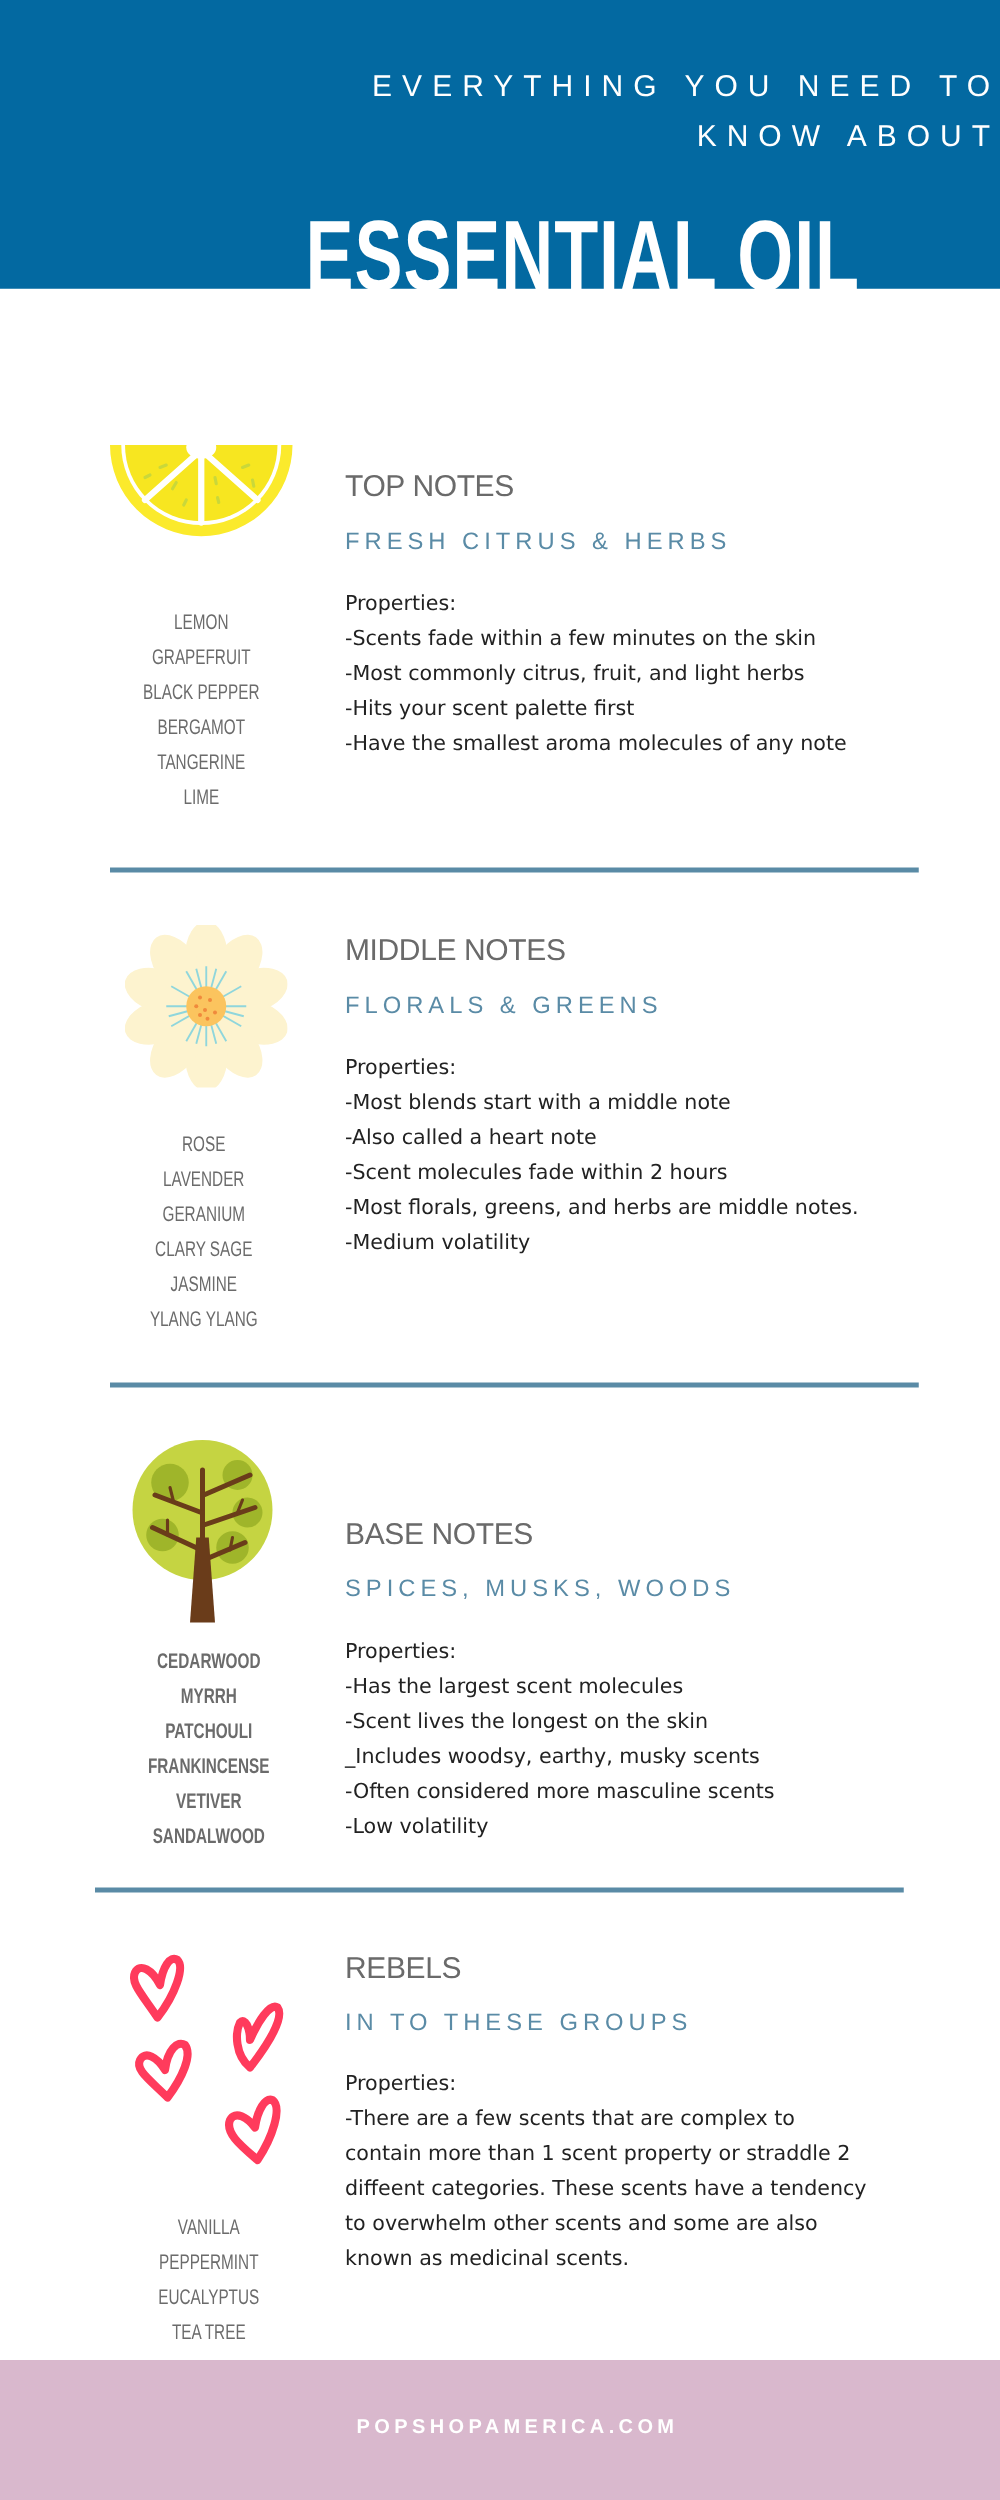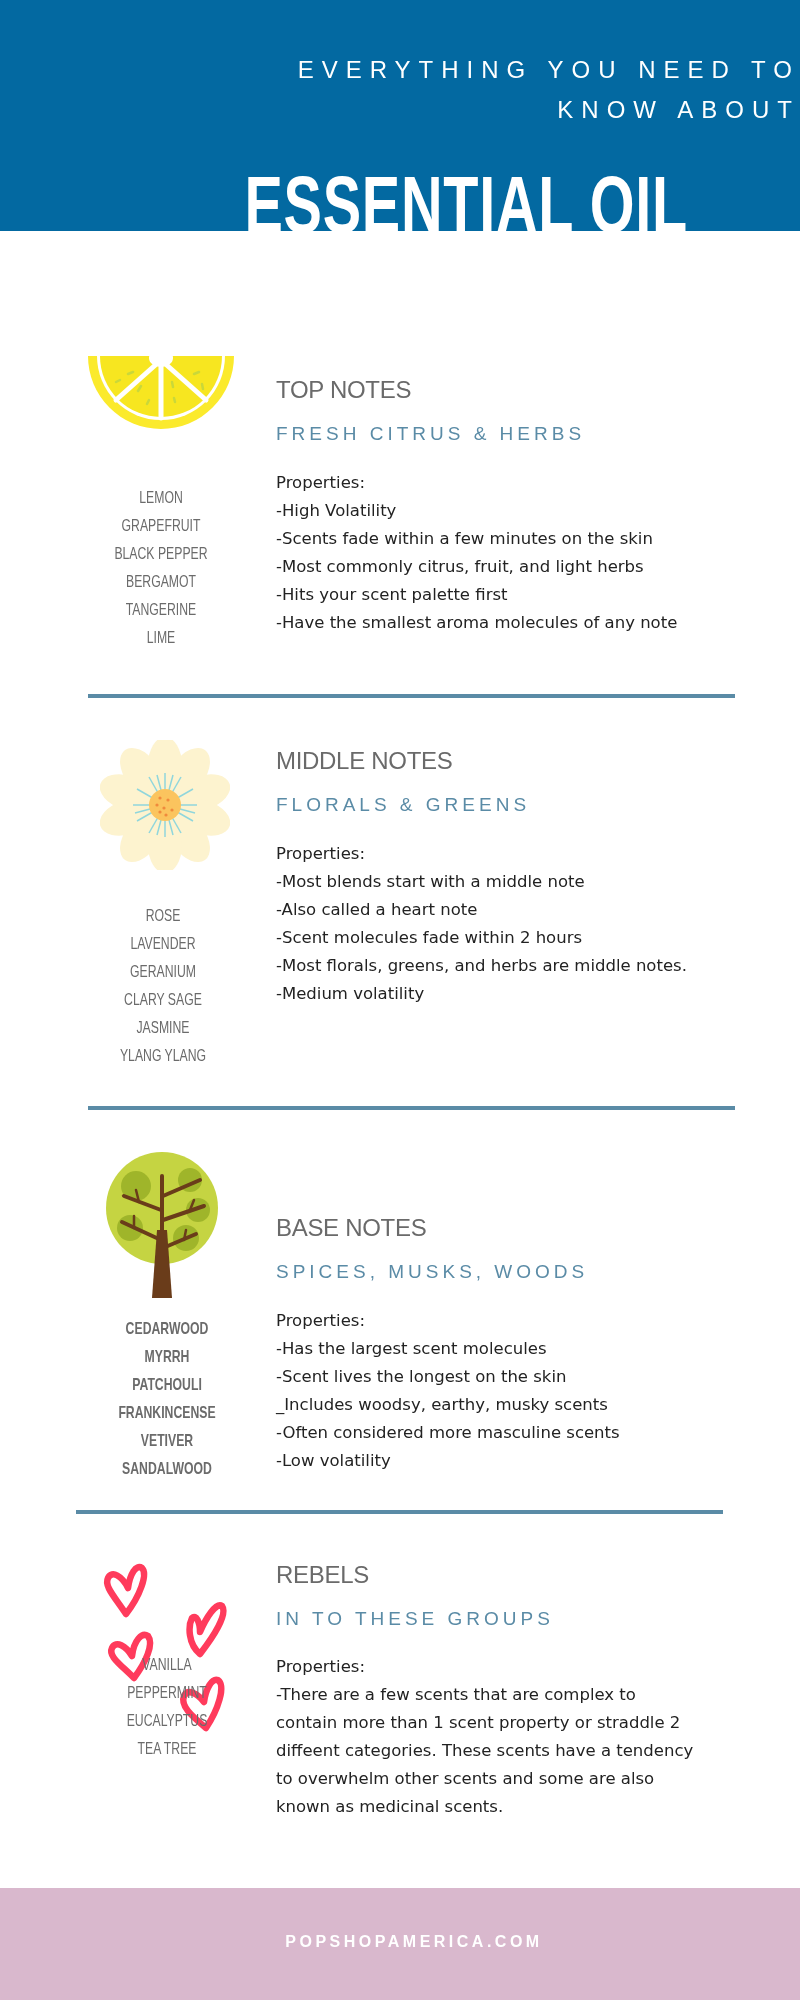--- a/index.html
+++ b/index.html
@@ -98,21 +98,20 @@
     <span>BLACK PEPPER</span>
     <span>BERGAMOT</span>
     <span>TANGERINE</span>
     <span>LIME</span>
   </div>
   <div class="content" style="top:339px;margin-top:36px;">
     <div class="h">TOP NOTES</div>
     <div class="sub">FRESH CITRUS &amp; HERBS</div>
     <div class="props">
       <div>Properties:</div>
-      <div>-High Volatility</div>
       <div>-Scents fade within a few minutes on the skin</div>
       <div>-Most commonly citrus, fruit, and light herbs</div>
       <div>-Hits your scent palette first</div>
       <div>-Have the smallest aroma molecules of any note</div>
     </div>
   </div>
 </div>
 
 <div class="divider" style="left:88px;top:694px;width:647px;"></div>
 
@@ -235,21 +234,21 @@
 
 <div>
   <svg class="icon" style="left:100px;top:1556px;" width="130" height="180" viewBox="0 0 130 180">
     <g fill="none" stroke="#ff3b5c" stroke-width="6.5" stroke-linecap="round" stroke-linejoin="round">
       <path d="M26,58 C14,40 4,30 8,22 C12,14 22,20 28,32 C30,18 36,8 42,12 C48,18 40,40 26,58 Z"></path>
       <path d="M34,122 C20,108 8,100 12,92 C16,84 26,90 32,100 C34,84 42,76 48,80 C54,88 46,106 34,122 Z"></path>
       <path d="M100,98 C88,88 88,70 92,62 C96,58 100,66 100,76 C106,62 116,46 122,50 C128,58 114,80 100,98 Z"></path>
       <path d="M106,172 C92,160 80,150 84,140 C88,132 98,138 104,146 C106,132 112,122 118,124 C126,130 118,154 106,172 Z"></path>
     </g>
   </svg>
-  <div class="oils" style="left:87px;top:1651px;">
+  <div class="oils" style="left:87px;top:1768px;">
     <span>VANILLA</span>
     <span>PEPPERMINT</span>
     <span>EUCALYPTUS</span>
     <span>TEA TREE</span>
   </div>
   <div class="content" style="top:1560px;">
     <div class="h">REBELS</div>
     <div class="sub" style="line-height:29px;">
       <div>IN TO THESE GROUPS</div>
     </div>

